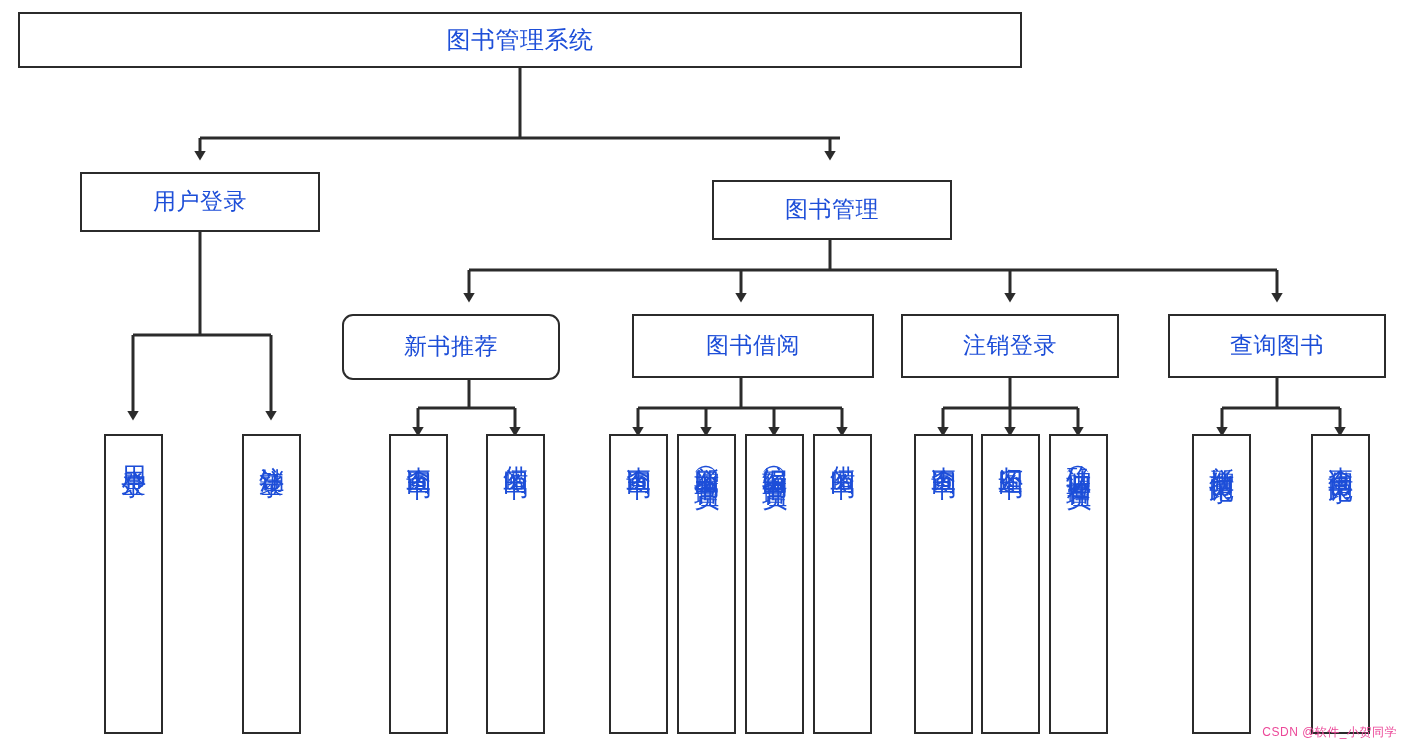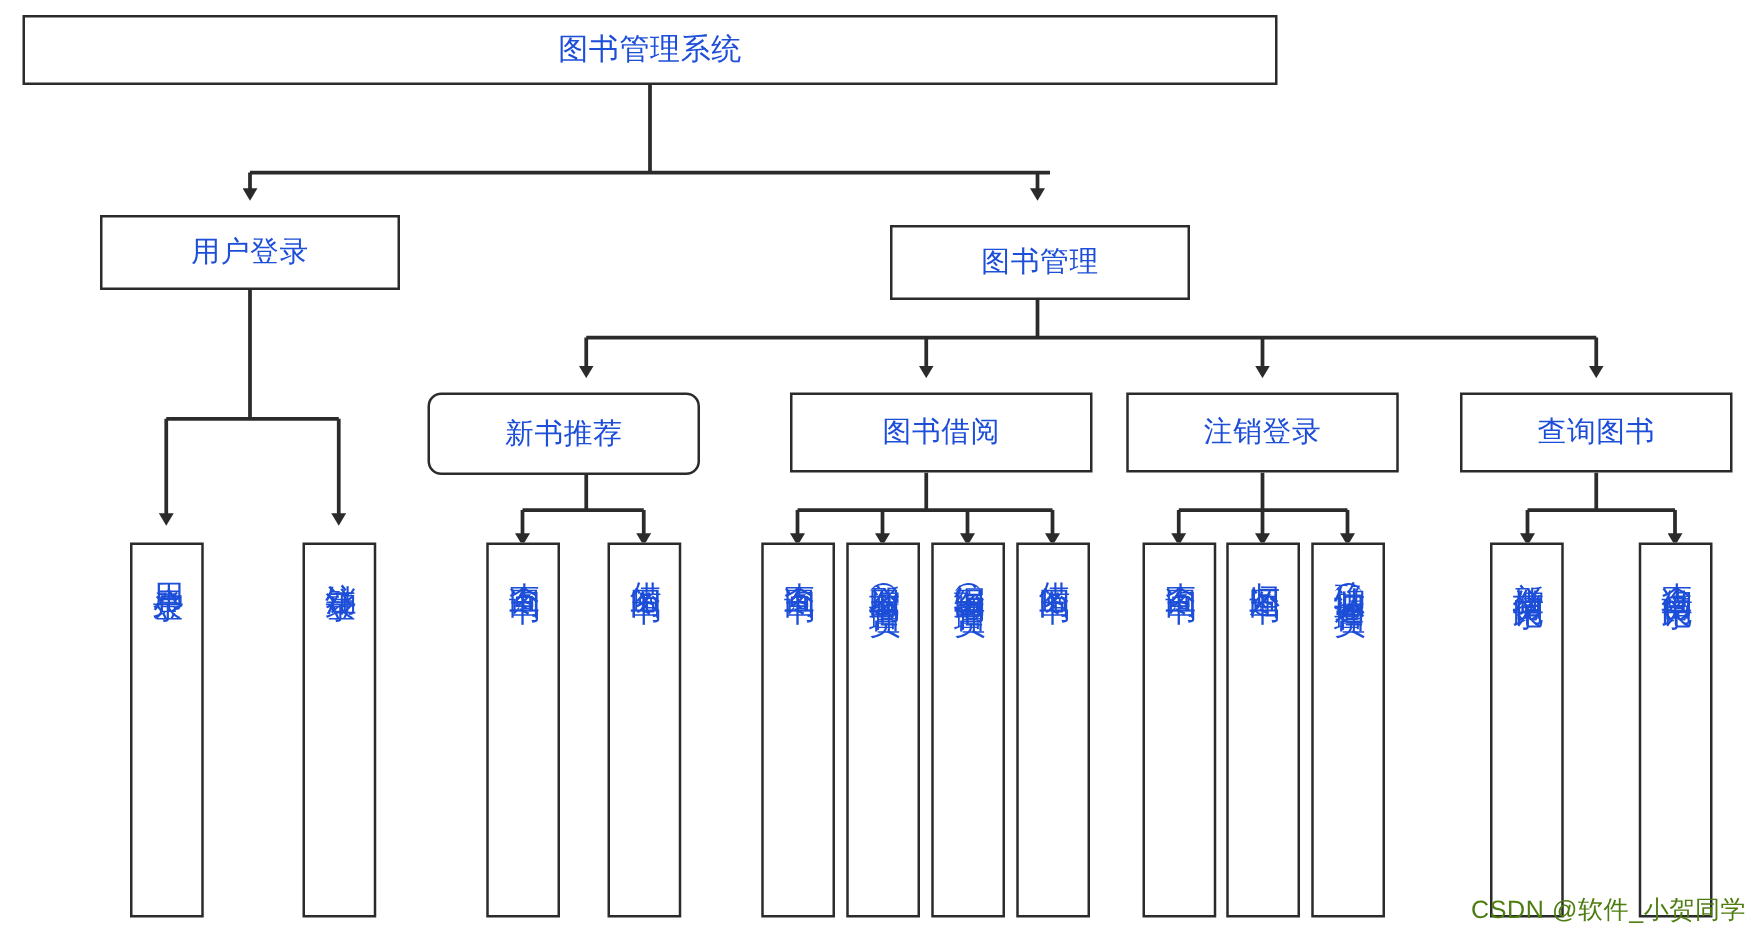--- a/index.html
+++ b/index.html
@@ -62,22 +62,22 @@
     text-orientation: upright;
     font-size: 25px;
     letter-spacing: 3px;
     line-height: 1.1;
     white-space: nowrap;
   }
   #watermark {
     position: absolute;
     right: 8px;
     bottom: 6px;
-    font-size: 20px;
-    color: #4d7c0f;
+    font-size: 12px;
+    color: #ec4899;
     letter-spacing: 0.5px;
     white-space: nowrap;
     user-select: none;
   }
 </style>
 </head>
 <body>
 
 <div id="diagram-root">
 

